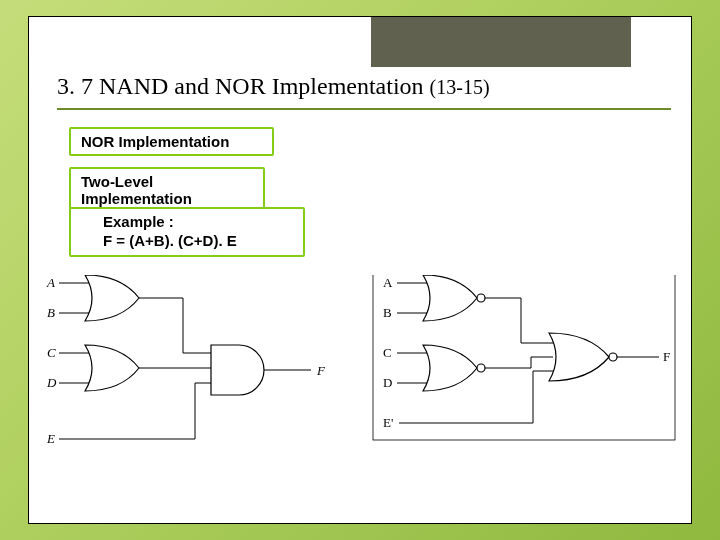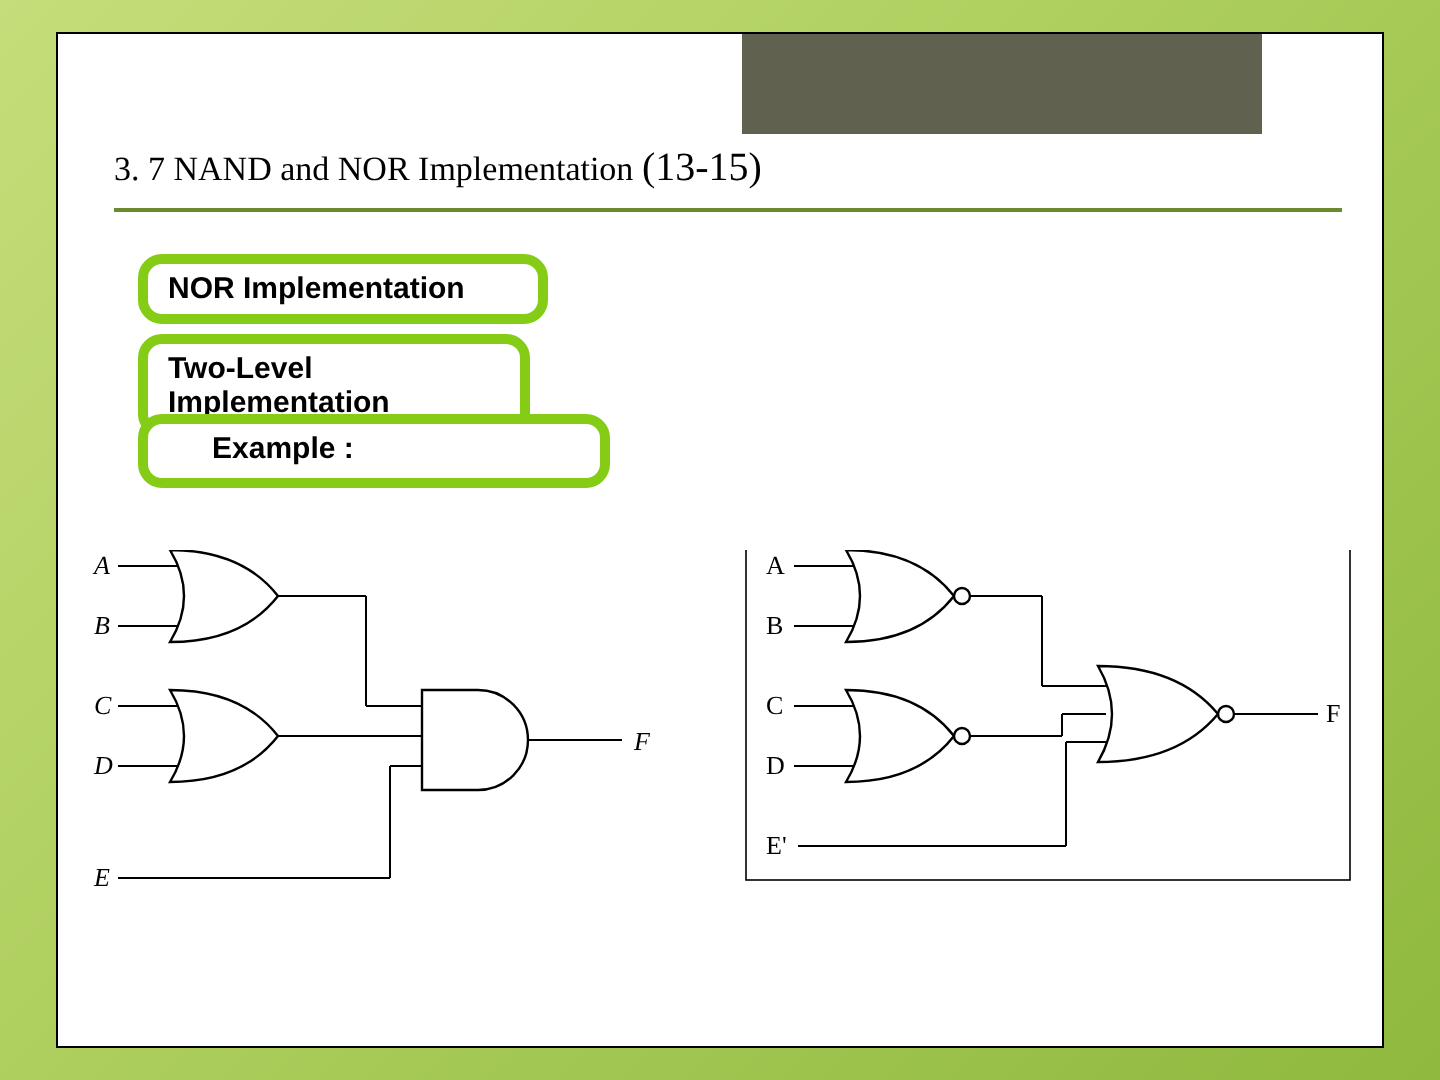--- a/index.html
+++ b/index.html
@@ -22,33 +22,33 @@
     width: 260px; height: 50px;
     background: #60614f;
   }
   .title-bar {
     position: absolute;
     top: 56px; left: 28px; right: 20px;
     border-bottom: 2px solid #6b8a2b;
     padding-bottom: 8px;
   }
   .title-main {
-    font-size: 17px;
+    font-size: 24px;
     display: inline;
     text-align: right;
   }
   .title-sub {
     font-size: 20px;
     display: inline;
   }
   .box {
     position: absolute;
     left: 40px;
-    border: 5px solid #84cc16;
-    border-radius: 12px;
+    border: 2px solid #84cc16;
+    border-radius: 2px;
     padding: 4px 10px;
     font-family: Arial, Helvetica, sans-serif;
     font-weight: bold;
     font-size: 15px;
     background: #fff;
   }
   .box1 { top: 110px; width: 205px; }
   .box2 { top: 150px; width: 196px; }
   .box3 { top: 190px; width: 236px; line-height: 1.25; padding-left: 32px; }
 
@@ -72,20 +72,21 @@
 
   <div class="title-bar">
     <span class="title-main">3. 7 NAND and NOR Implementation </span>
     <span class="title-sub">(13-15)</span>
   </div>
 
   <div class="box box1">NOR Implementation</div>
   <div class="box box2">Two-Level Implementation</div>
   <div class="box box3">
     <div>Example :</div>
+    <div>F = (A+B). (C+D). E</div>
   </div>
 
   <div class="diagram-area">
     <svg width="636" height="215">
 
       <g>
 
         <text class="lbl lbi" x="4" y="12">A</text>
         <text class="lbl lbi" x="4" y="42">B</text>
         <text class="lbl lbi" x="4" y="82">C</text>

